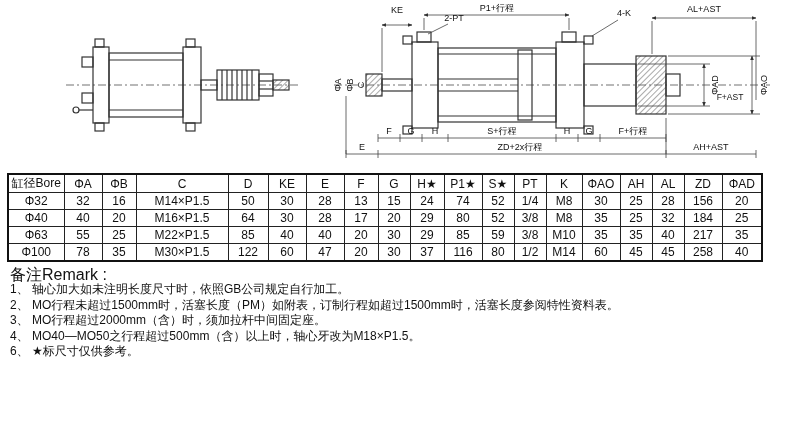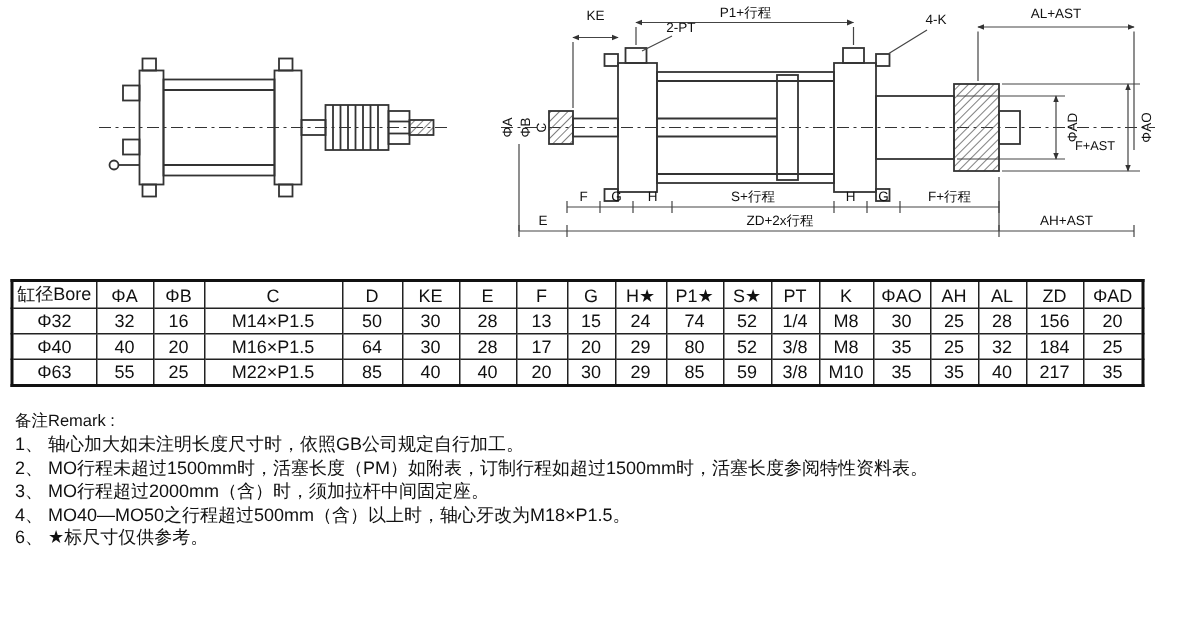--- a/index.html
+++ b/index.html
@@ -6,30 +6,30 @@
   html,body { margin:0; padding:0; }
   body {
     width:790px; height:424px; background:#ffffff; color:#111;
     font-family:"Liberation Sans","DejaVu Sans",sans-serif;
     overflow:hidden;
   }
   .page { width:790px; height:424px; position:relative; }
   .drawings { width:790px; height:170px; }
   table.spec {
     border-collapse:collapse; table-layout:fixed;
-    width:696px; margin:16px 7px; border:2px solid #111;
+    width:696px; margin:3px 7px; border:2px solid #111;
   }
   .spec th, .spec td {
     border:1px solid #222; font-size:12px; font-weight:normal;
     text-align:center; vertical-align:middle; padding:0 1px;
     height:17px; white-space:nowrap; overflow:hidden;
   }
   .spec thead th { height:18px; }
   .remarks { margin:5px 10px 0 10px; font-size:12px; line-height:15.5px; }
-  .remark-title { font-size:11px; }
+  .remark-title { font-size:16px; }
   .remark-line { white-space:nowrap; overflow:hidden; }
   svg text { font-family:"Liberation Sans","DejaVu Sans",sans-serif; }
 </style>
 </head>
 <body>
 
 <div class="page">
 
   <div class="drawings">
     <svg width="790" height="170" viewBox="0 0 790 170">
@@ -271,20 +271,41 @@
           <td>85</td>
           <td>59</td>
           <td>3/8</td>
           <td>M10</td>
           <td>35</td>
           <td>35</td>
           <td>40</td>
           <td>217</td>
           <td>35</td>
         </tr>
+        <tr>
+          <td>Φ100</td>
+          <td>78</td>
+          <td>35</td>
+          <td>M30×P1.5</td>
+          <td>122</td>
+          <td>60</td>
+          <td>47</td>
+          <td>20</td>
+          <td>30</td>
+          <td>37</td>
+          <td>116</td>
+          <td>80</td>
+          <td>1/2</td>
+          <td>M14</td>
+          <td>60</td>
+          <td>45</td>
+          <td>45</td>
+          <td>258</td>
+          <td>40</td>
+        </tr>
       </tbody>
   </table>
 
   <div class="remarks">
     <div class="remark-title">备注Remark :</div>
     <div>
         <div class="remark-line">1、 轴心加大如未注明长度尺寸时，依照GB公司规定自行加工。</div>
         <div class="remark-line">2、 MO行程未超过1500mm时，活塞长度（PM）如附表，订制行程如超过1500mm时，活塞长度参阅特性资料表。</div>
         <div class="remark-line">3、 MO行程超过2000mm（含）时，须加拉杆中间固定座。</div>
         <div class="remark-line">4、 MO40—MO50之行程超过500mm（含）以上时，轴心牙改为M18×P1.5。</div>

